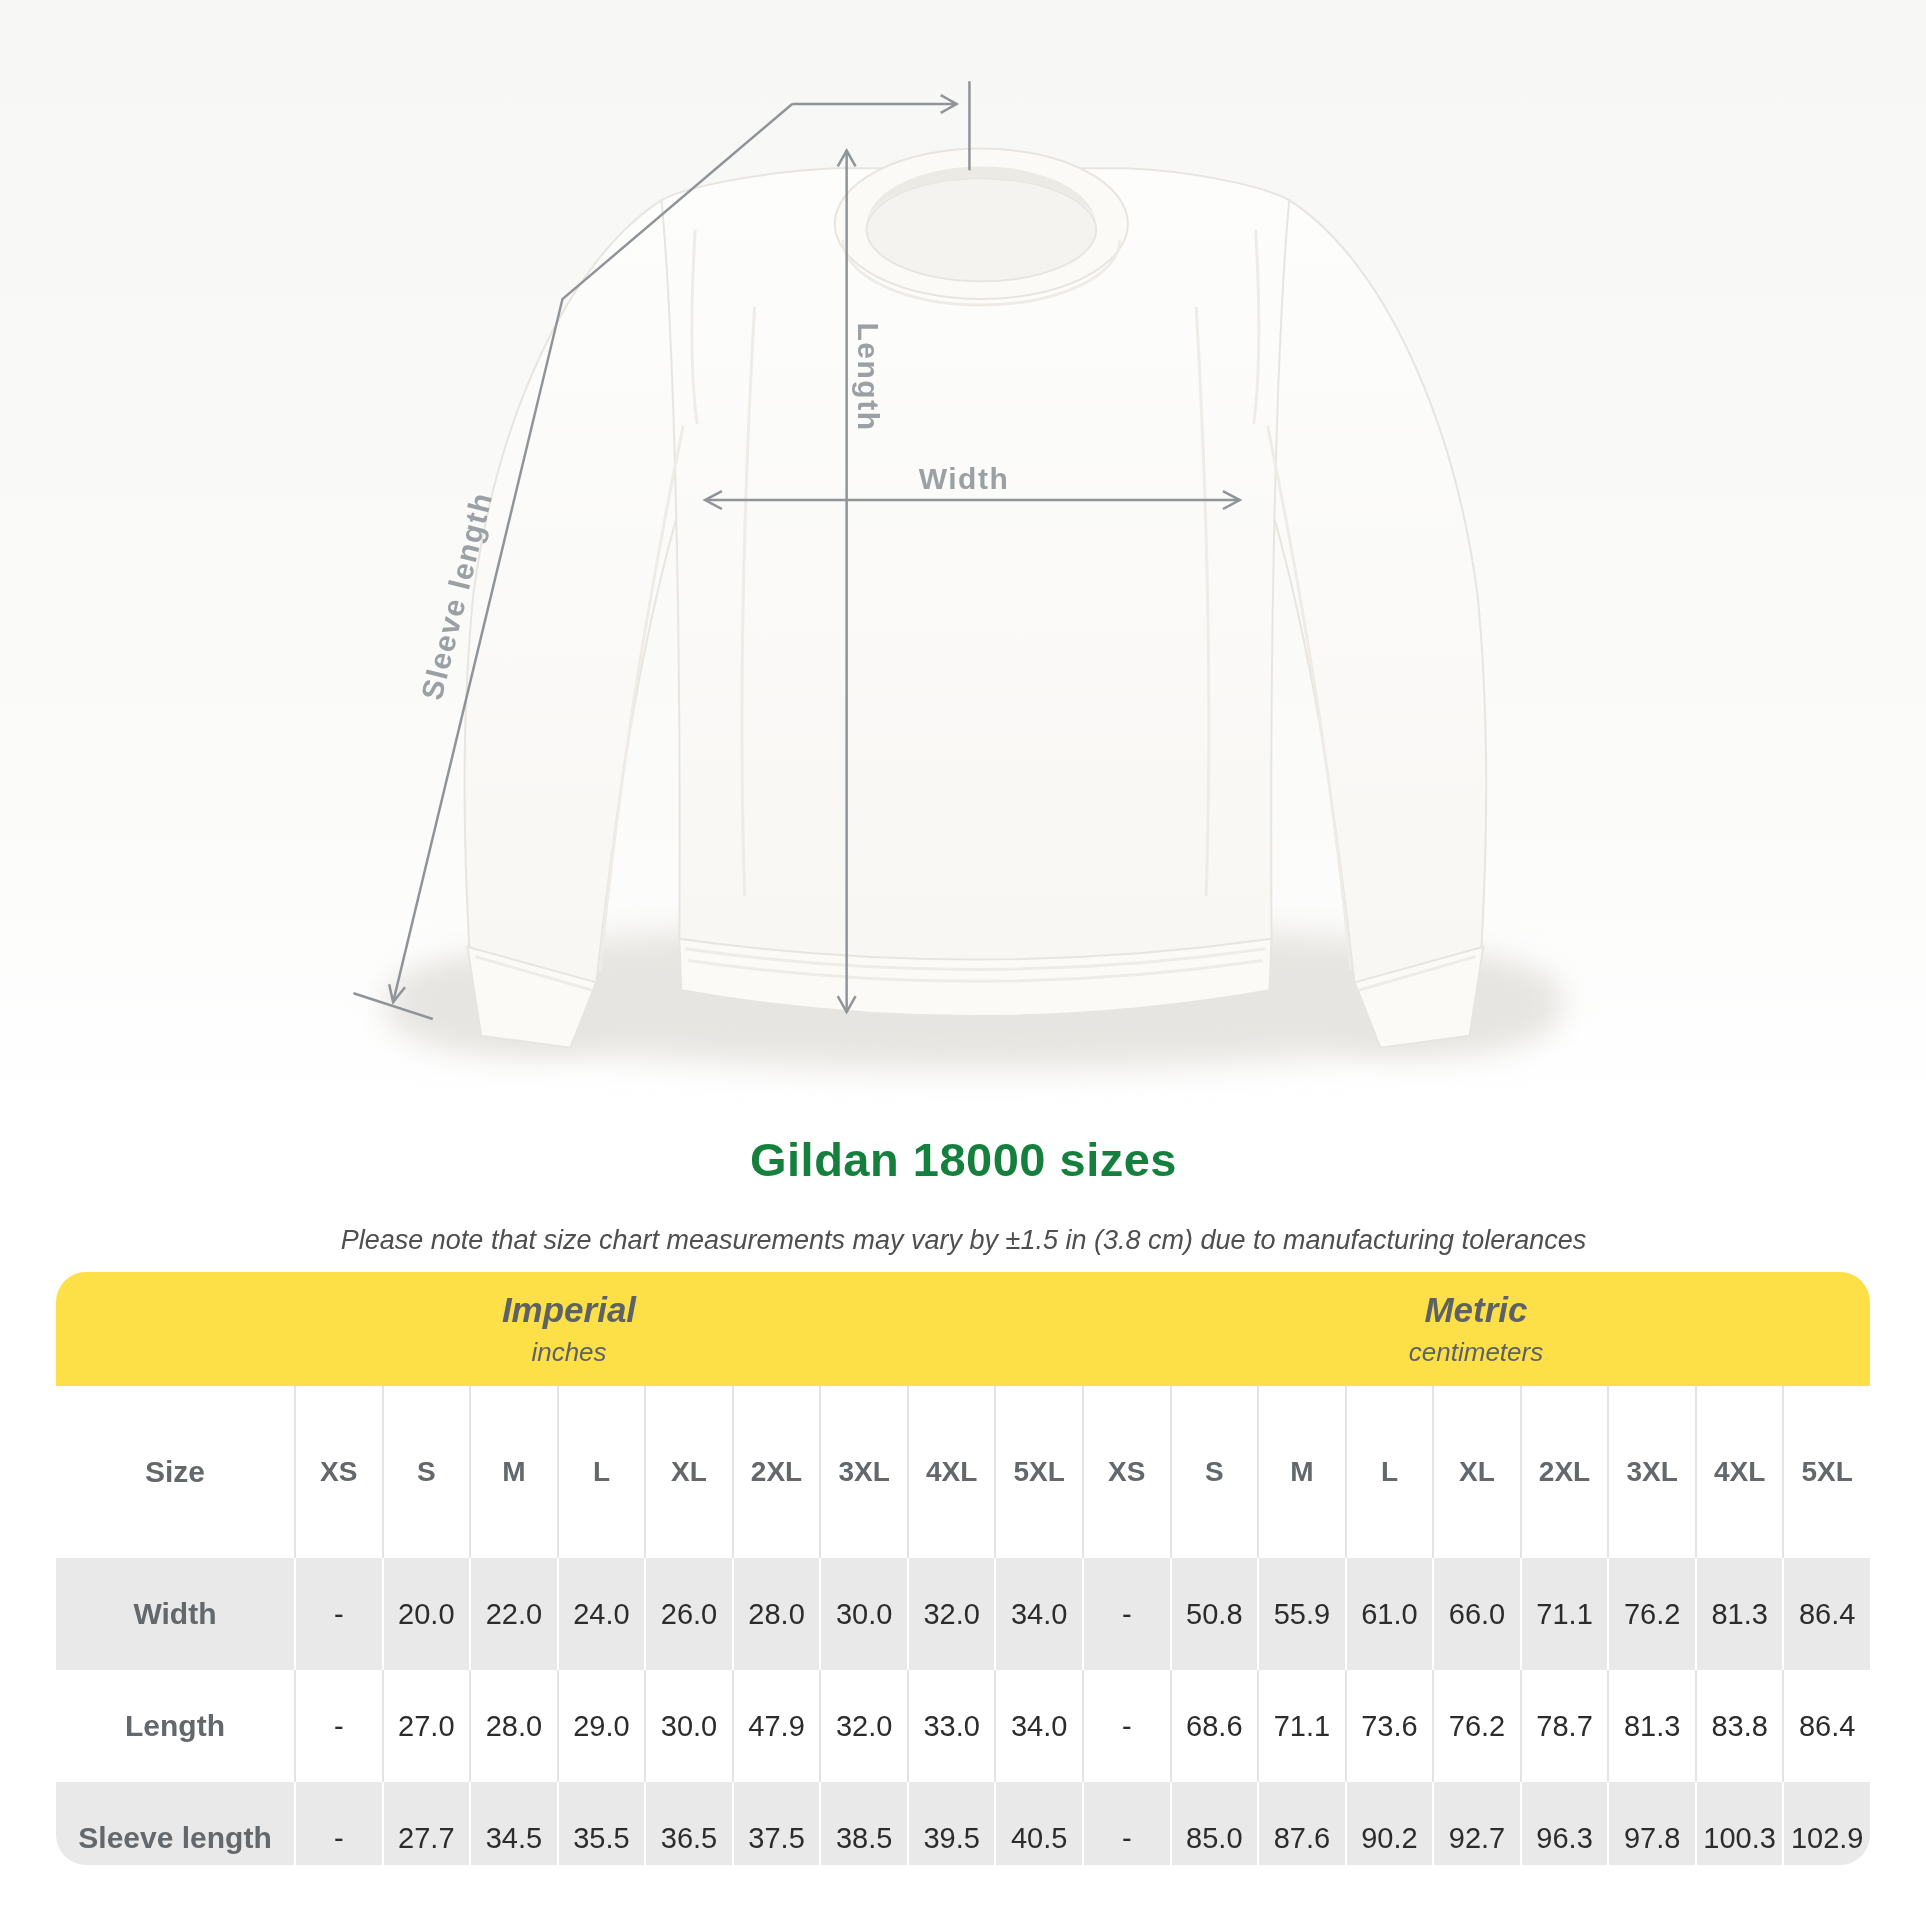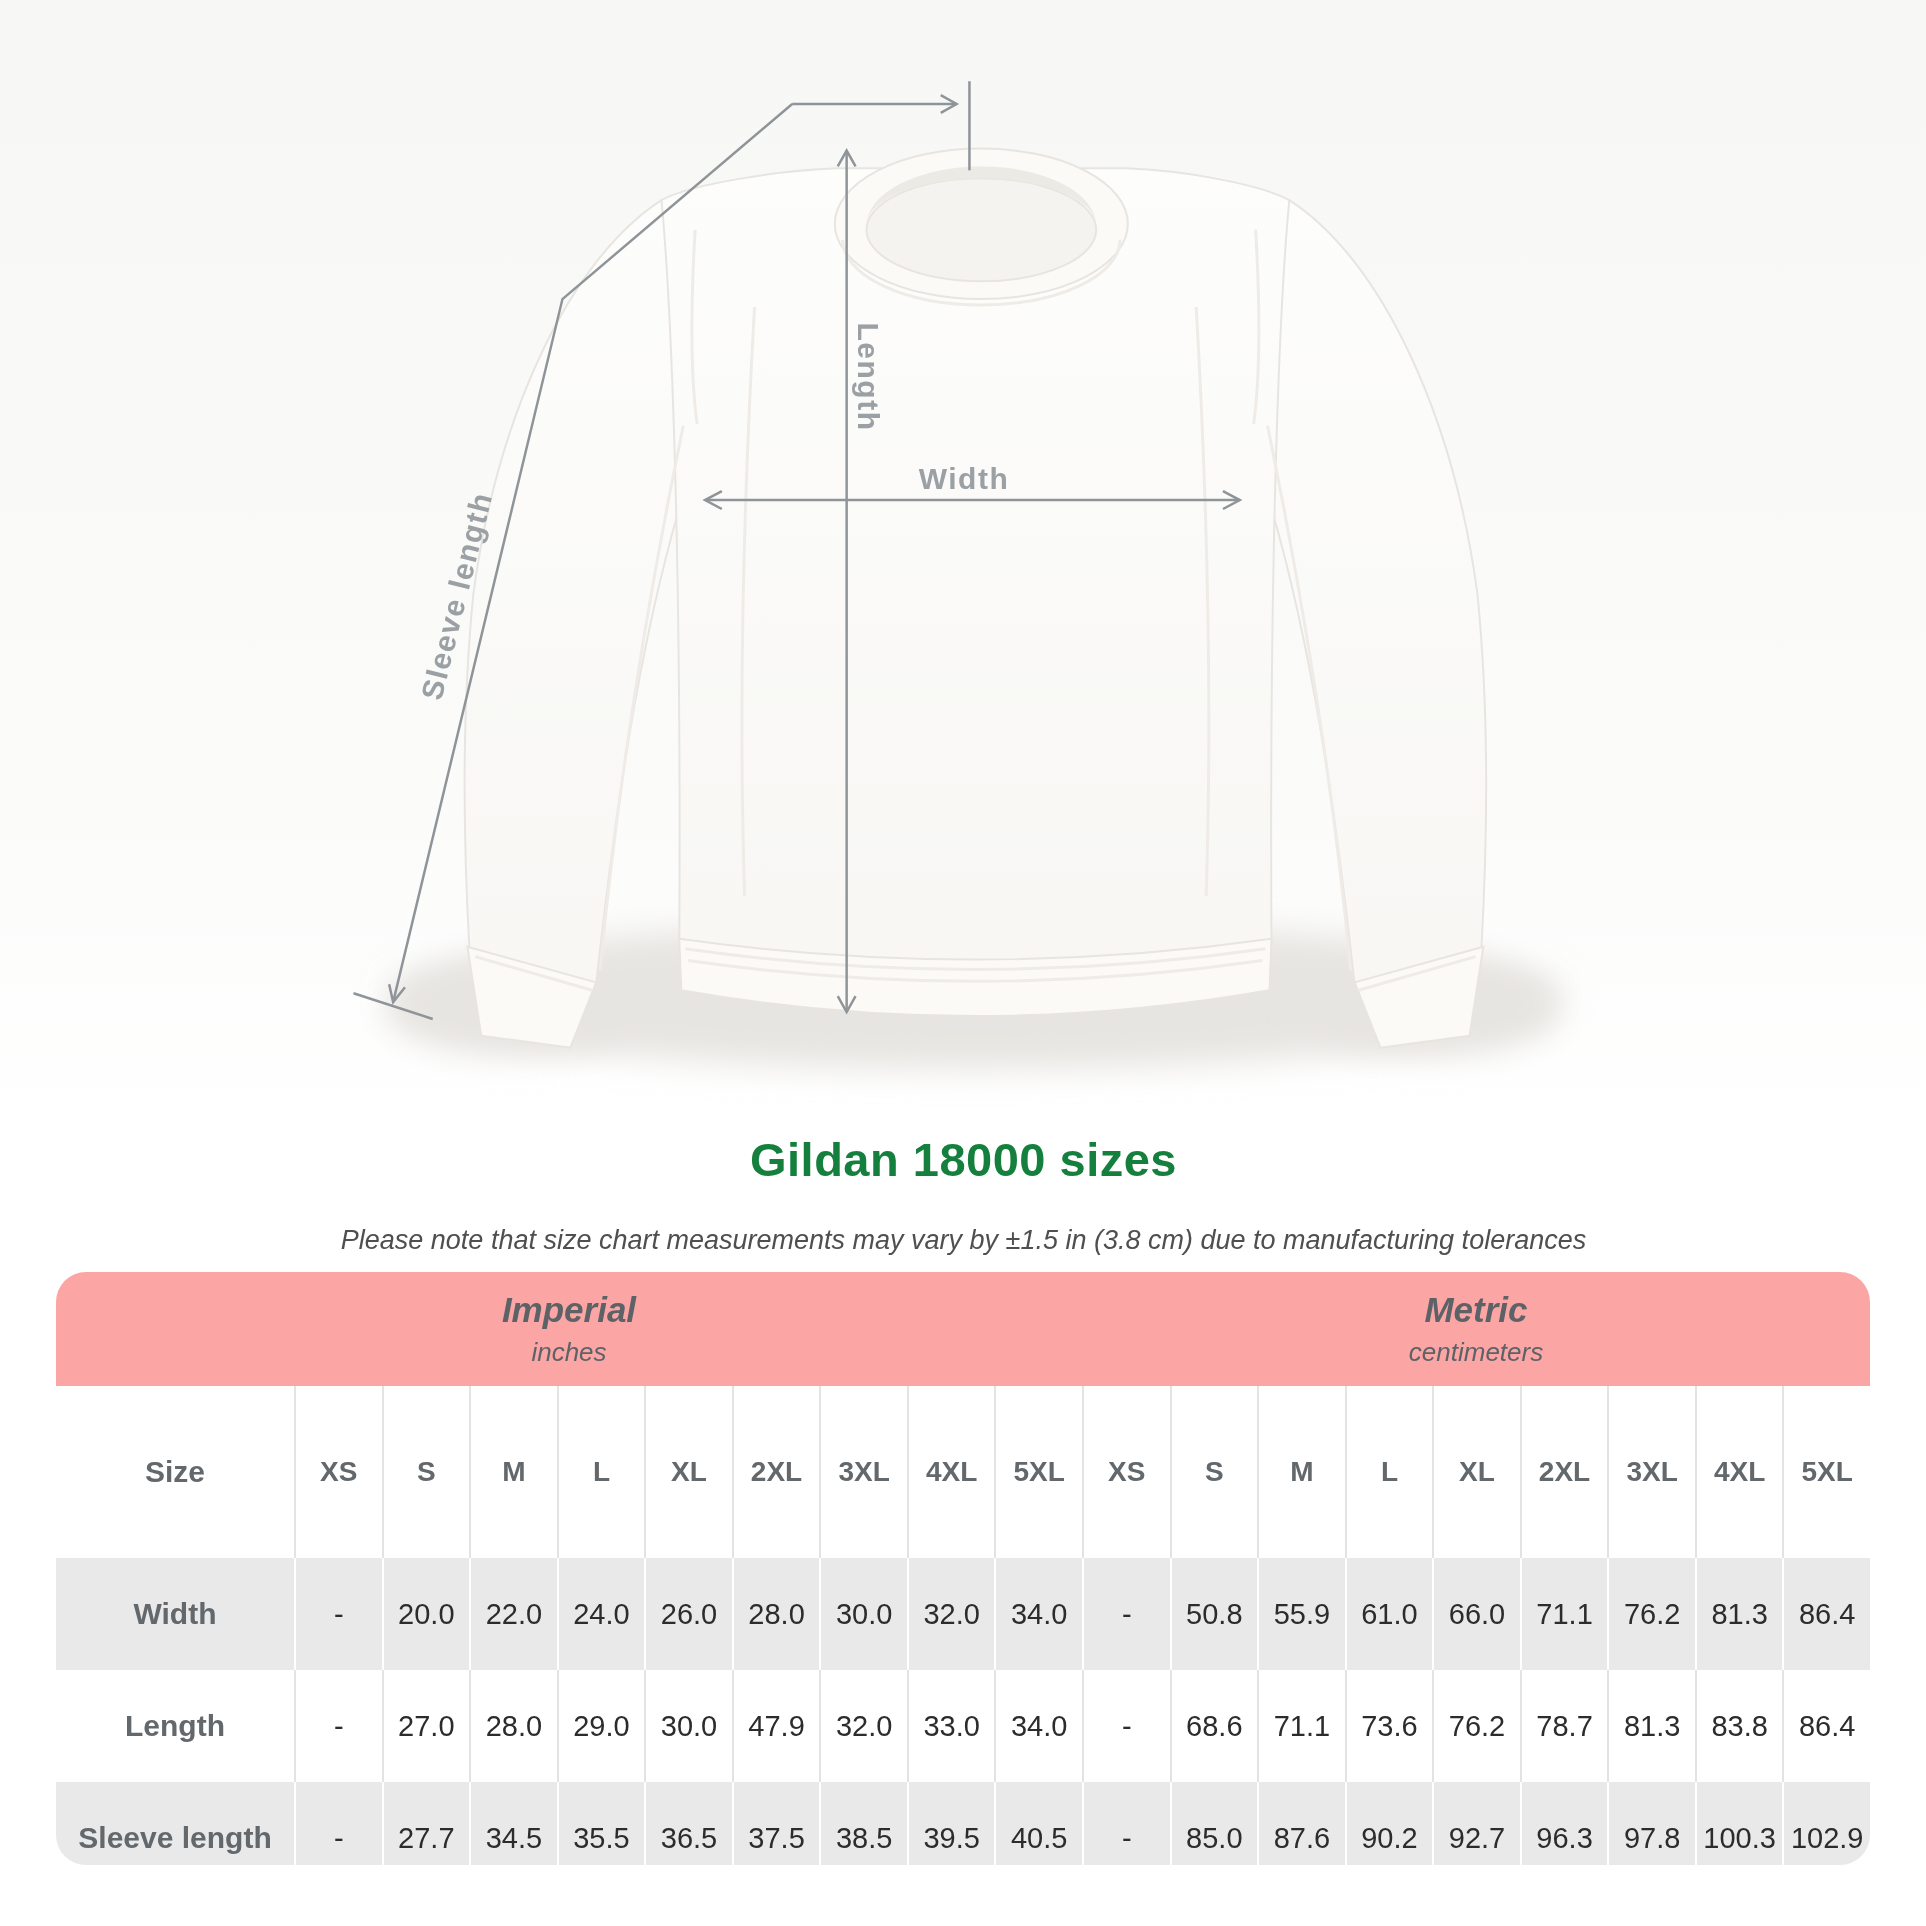--- a/index.html
+++ b/index.html
@@ -25,21 +25,21 @@
   .page-note{
     position:absolute;top:1206px;left:0;width:100%;text-align:center;
     font-size:27px;font-style:italic;color:#4f4f4f;margin-top:19px;
   }
   
   .size-table{
     position:absolute;left:56px;top:1272px;width:1814px;height:593px;
     border-radius:30px;overflow:hidden;
   }
   .band{
-    height:114px;background:#fca5a5;
+    height:114px;background:#fde047;
     display:grid;grid-template-columns:238px repeat(18,1fr);
   }
   .group{grid-row:1;display:flex;flex-direction:column;align-items:center;justify-content:center;gap:7px;}
   .group-imperial{grid-column:1/11;}
   .group-metric{grid-column:11/20;}
   .gname{font-size:35px;font-weight:bold;font-style:italic;color:#5d6267;}
   .gunit{font-size:26px;font-style:italic;color:#5d6267;}
   .trow{display:grid;grid-template-columns:238px repeat(18,1fr);}
   .trow-sizes{height:172px;background:#ffffff;--sep:#e3e3e3;}
   .trow-gray{height:112px;background:#e9e9e9;--sep:#ffffff;}

